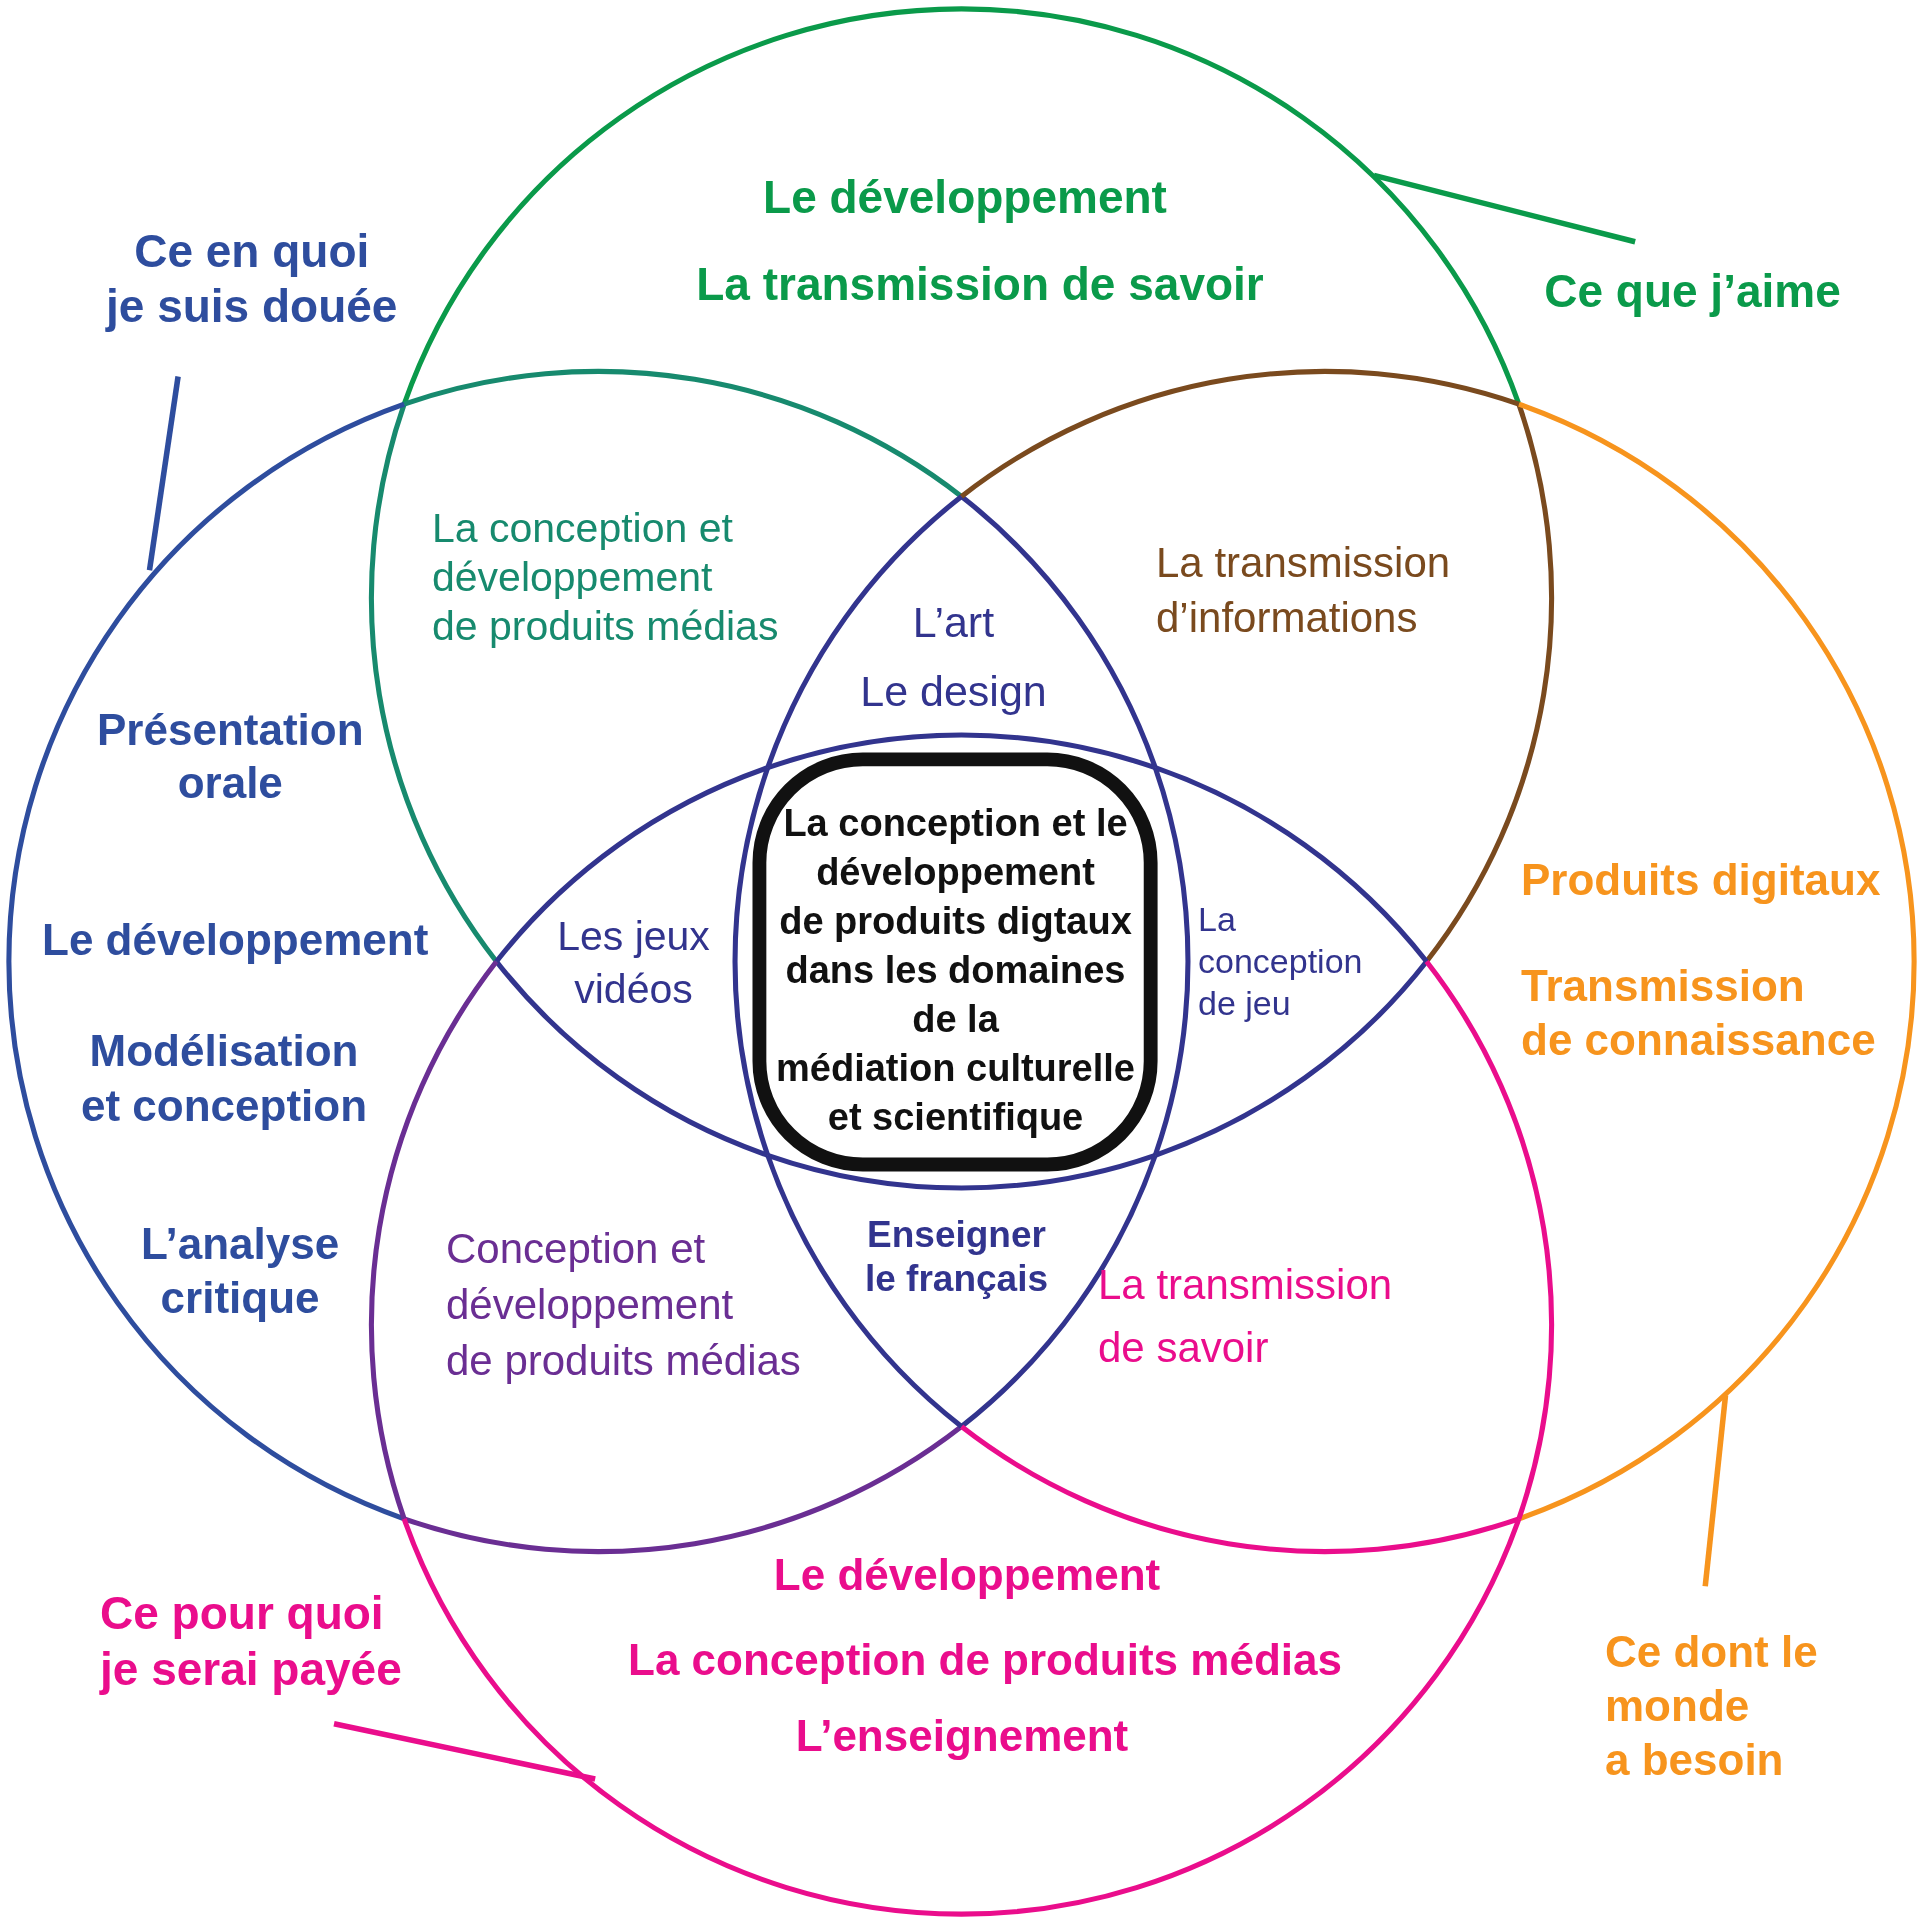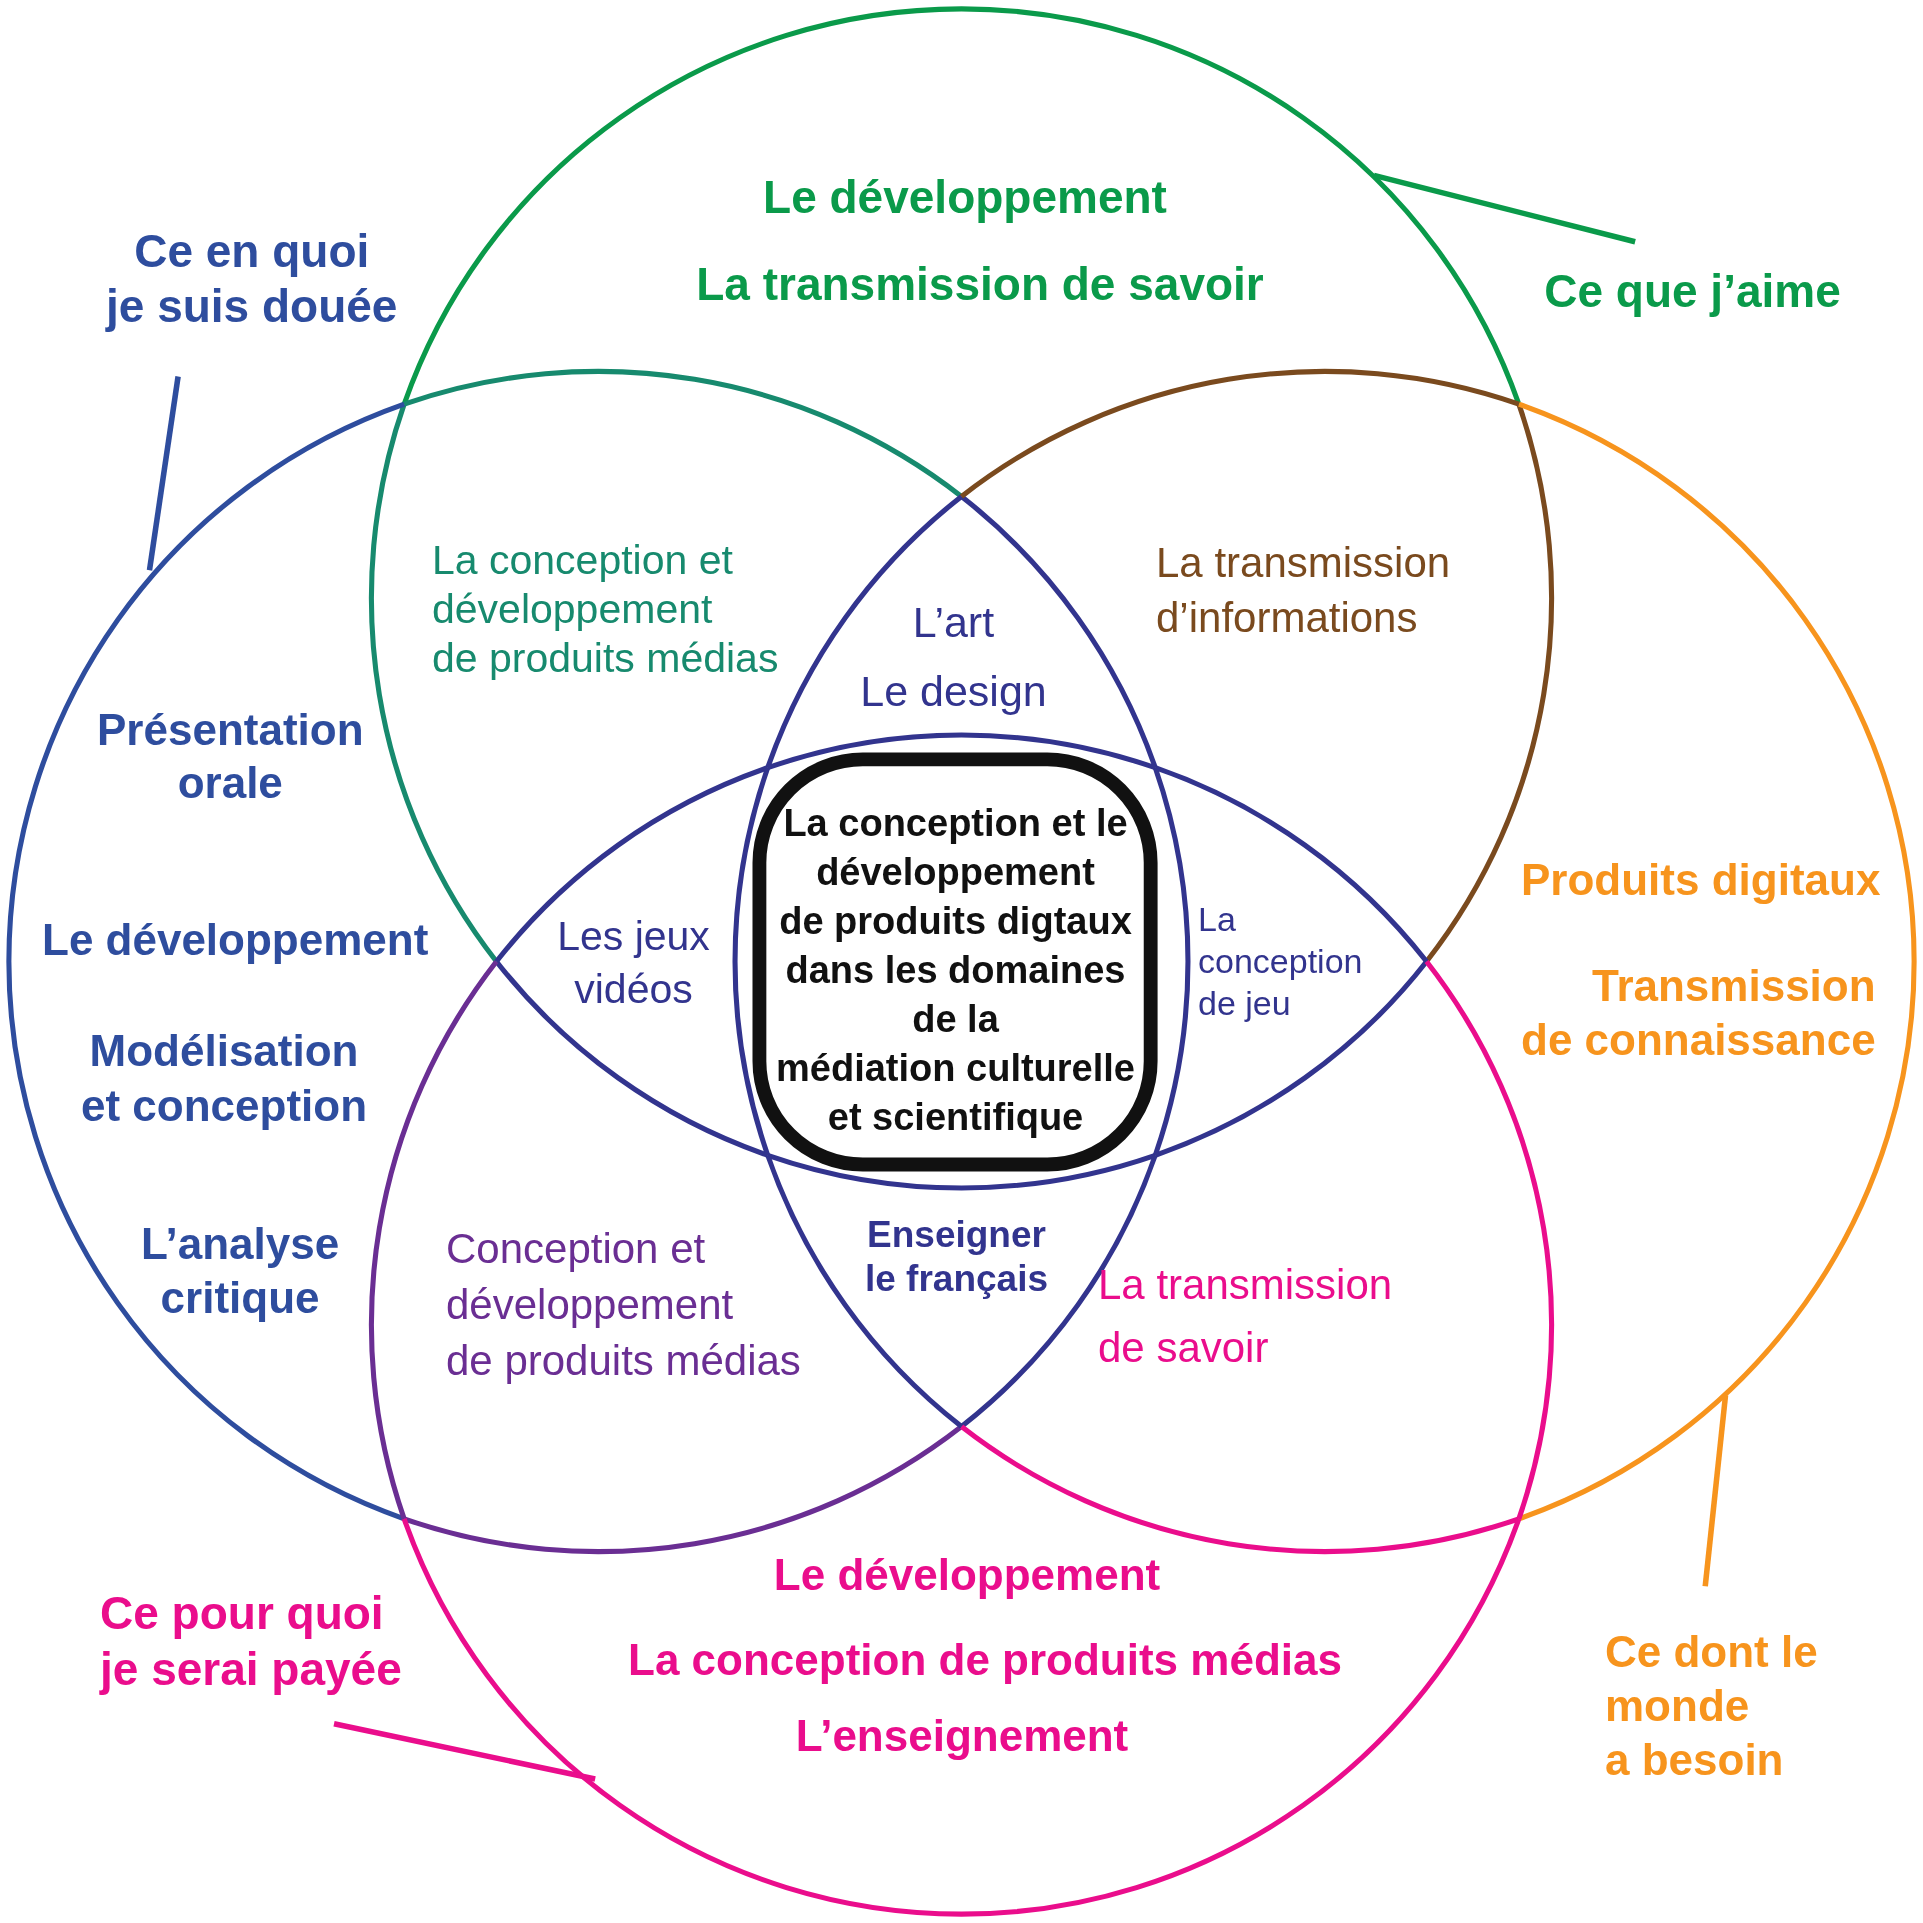--- a/index.html
+++ b/index.html
@@ -3,33 +3,33 @@
 <meta charset="utf-8">
 <style>
   html,body{margin:0;padding:0;background:#fff;}
   #canvas{position:relative;width:1923px;height:1923px;background:#fff;
           font-family:"Liberation Sans",sans-serif;overflow:hidden;}
   #venn-svg{position:absolute;left:0;top:0;}
   .blk{position:absolute;}
   .blk span{display:block;}
   .bold{font-weight:bold;}
   .ctr{text-align:center;}
-  .c-green{color:#0A9A4A;} .c-teal{color:#178A6E;margin-top:32px;} .c-blue{color:#2E4D9E;text-align:center;}
+  .c-green{color:#0A9A4A;} .c-teal{color:#178A6E;} .c-blue{color:#2E4D9E;text-align:center;}
   .c-navy{color:#32348E;}  .c-brown{color:#7A4A1E;} .c-orange{color:#F7941D;}
   .c-pink{color:#EA0D8C;}  .c-purple{color:#6A2E93;} .c-black{color:#111111;}
 
   #t-green1{left:688px;top:172px;width:554px;font-size:46px;line-height:50px;}
   #t-green2{left:657px;top:259px;width:646px;font-size:46px;line-height:50px;}
   #t-green-attr{left:1508px;top:266px;width:369px;font-size:46px;line-height:50px;}
   #t-blue-attr{left:106px;top:224px;font-size:46px;line-height:55px;}
   #t-teal{left:432px;top:504px;font-size:41px;line-height:49px;}
   #t-brown{left:1156px;top:535px;font-size:42px;line-height:55px;}
   #t-art{left:769px;top:588px;width:369px;font-size:43px;line-height:69px;}
   #t-orange1{left:1521px;top:855px;font-size:44px;line-height:50px;}
-  #t-orange2{left:1521px;top:959px;font-size:44px;line-height:54px;text-align:right;}
+  #t-orange2{left:1521px;top:959px;font-size:44px;line-height:54px;}
   #t-presentation{left:97px;top:703px;font-size:44px;line-height:53px;}
   #t-dev-blue{left:42px;top:915px;font-size:44px;line-height:50px;}
   #t-modelisation{left:81px;top:1023px;font-size:44px;line-height:55px;}
   #t-analyse{left:141px;top:1217px;font-size:44px;line-height:54px;}
   #t-jeux{left:495px;top:910px;width:277px;font-size:41px;line-height:53px;}
   #t-conception-jeu{left:1198px;top:898px;font-size:34px;line-height:42px;}
   #t-center{left:725px;top:799px;width:461px;font-size:38px;line-height:49px;}
   #t-enseigner{left:818px;top:1213px;width:277px;font-size:37px;line-height:44px;font-weight:bold;}
   #t-purple{left:446px;top:1221px;font-size:42px;line-height:56px;}
   #t-pink-lens{left:1098px;top:1253px;font-size:42px;line-height:63px;}

